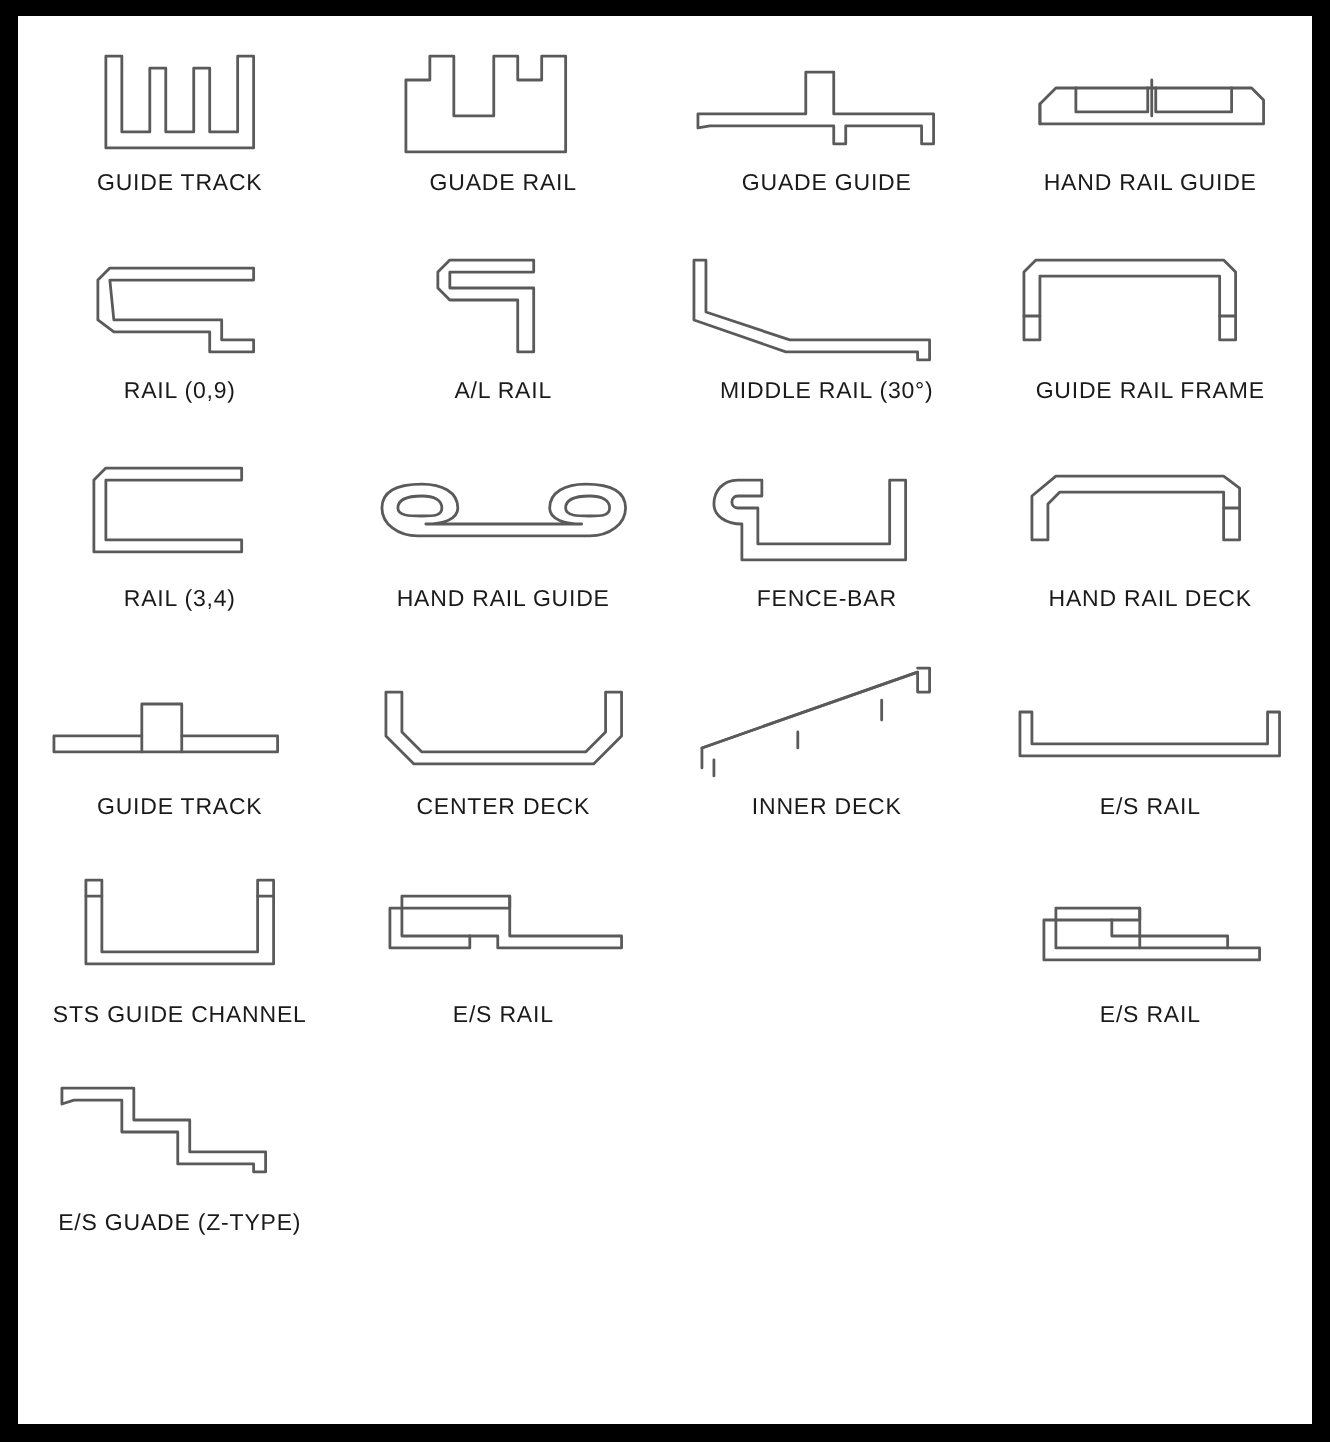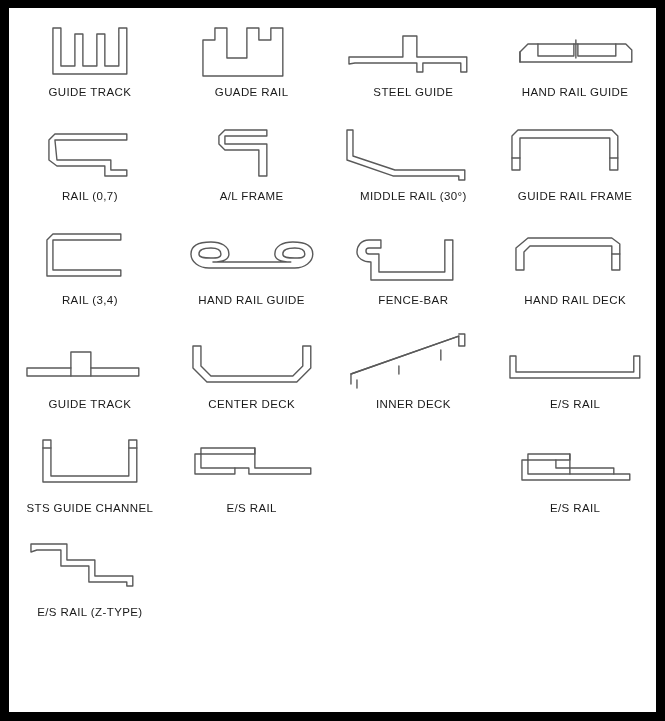--- a/index.html
+++ b/index.html
@@ -96,21 +96,21 @@
         </div>
         <div class="caption">GUADE RAIL</div>
       </div>
 
       <div class="cell">
         <div class="art">
           <svg viewBox="0 0 162 74" fill="none" stroke="#5a5a5a" stroke-width="1.4" stroke-linejoin="round" stroke-linecap="round">
             <path d="M16 54 L16 47 L70 47 L70 26 L84 26 L84 47 L134 47 L134 62 L128 62 L128 53 L90 53 L90 62 L84 62 L84 53 L22 53 Z"></path>
           </svg>
         </div>
-        <div class="caption">STEEL GUIDE</div>
+        <div class="caption">GUADE GUIDE</div>
       </div>
 
       <div class="cell">
         <div class="art">
           <svg viewBox="0 0 162 74" fill="none" stroke="#5a5a5a" stroke-width="1.4" stroke-linejoin="round" stroke-linecap="round">
             <path d="M26 42 L34 34 L132 34 L138 40 L138 52 L36 52 L26 52 Z"></path>
             <path d="M26 42 L26 52"></path>
             <path d="M44 34 L44 46 L80 46 L80 34"></path>
             <path d="M84 34 L84 46 L122 46 L122 34"></path>
             <path d="M82 30 L82 48"></path>
@@ -118,30 +118,30 @@
         </div>
         <div class="caption">HAND RAIL GUIDE</div>
       </div>
 
       <div class="cell">
         <div class="art">
           <svg viewBox="0 0 162 74" fill="none" stroke="#5a5a5a" stroke-width="1.4" stroke-linejoin="round" stroke-linecap="round">
             <path d="M118 20 L46 20 L40 26 L40 46 L48 52 L96 52 L96 62 L118 62 L118 56 L102 56 L102 46 L48 46 L46 26 L118 26 Z"></path>
           </svg>
         </div>
-        <div class="caption">RAIL (0,7)</div>
+        <div class="caption">RAIL (0,9)</div>
       </div>
 
       <div class="cell">
         <div class="art">
           <svg viewBox="0 0 162 74" fill="none" stroke="#5a5a5a" stroke-width="1.4" stroke-linejoin="round" stroke-linecap="round">
             <path d="M96 16 L54 16 L48 22 L48 30 L54 36 L88 36 L88 62 L96 62 L96 30 L54 30 L54 22 L96 22 Z"></path>
           </svg>
         </div>
-        <div class="caption">A/L FRAME</div>
+        <div class="caption">A/L RAIL</div>
       </div>
 
       <div class="cell">
         <div class="art">
           <svg viewBox="0 0 162 74" fill="none" stroke="#5a5a5a" stroke-width="1.4" stroke-linejoin="round" stroke-linecap="round">
             <path d="M20 16 L20 42 L62 56 L132 56 L132 66 L126 66 L126 62 L60 62 L14 46 L14 16 Z"></path>
           </svg>
         </div>
         <div class="caption">MIDDLE RAIL (30°)</div>
       </div>
@@ -275,19 +275,19 @@
         </div>
         <div class="caption">E/S RAIL</div>
       </div>
 
       <div class="cell">
         <div class="art">
           <svg viewBox="0 0 162 74" fill="none" stroke="#5a5a5a" stroke-width="1.4" stroke-linejoin="round" stroke-linecap="round">
             <path d="M22 22 L22 14 L58 14 L58 30 L86 30 L86 46 L124 46 L124 56 L118 56 L118 52 L80 52 L80 36 L52 36 L52 20 L28 20 Z"></path>
           </svg>
         </div>
-        <div class="caption">E/S RAIL (Z-TYPE)</div>
+        <div class="caption">E/S GUADE (Z-TYPE)</div>
       </div>
 
       <div class="spacer"></div>
     </div>
   </div>
 </div>
 
 </body></html>

